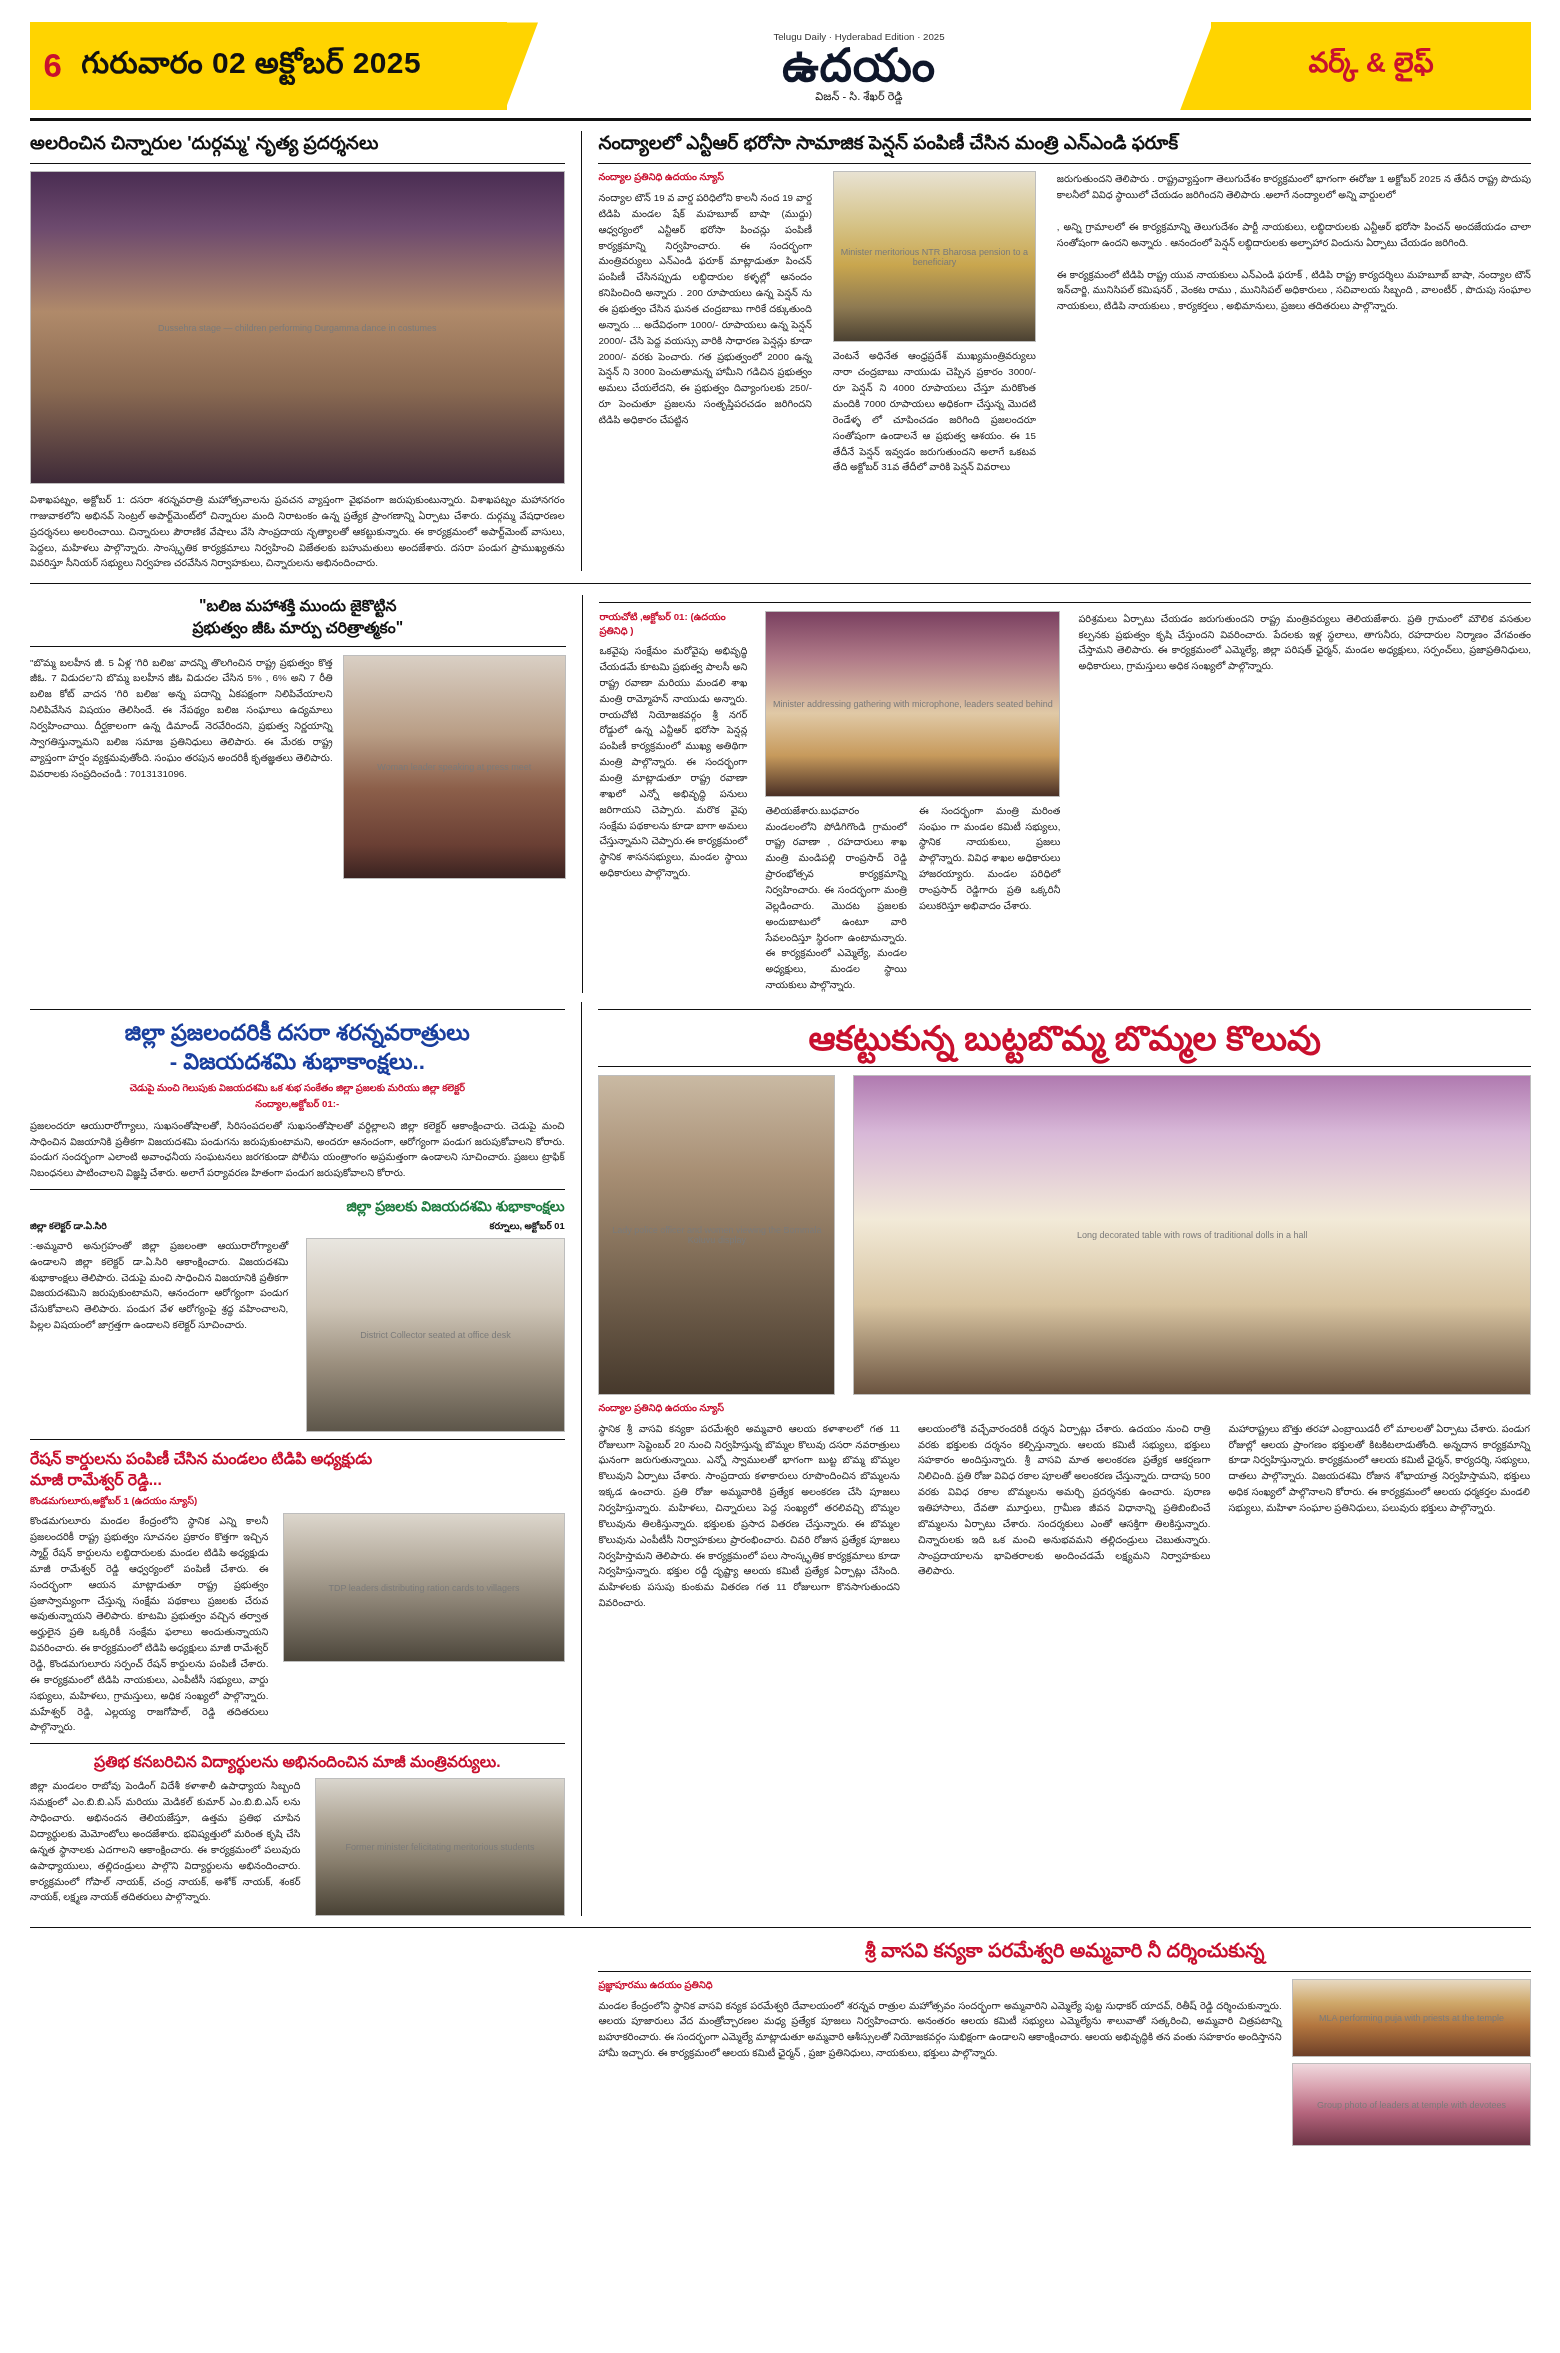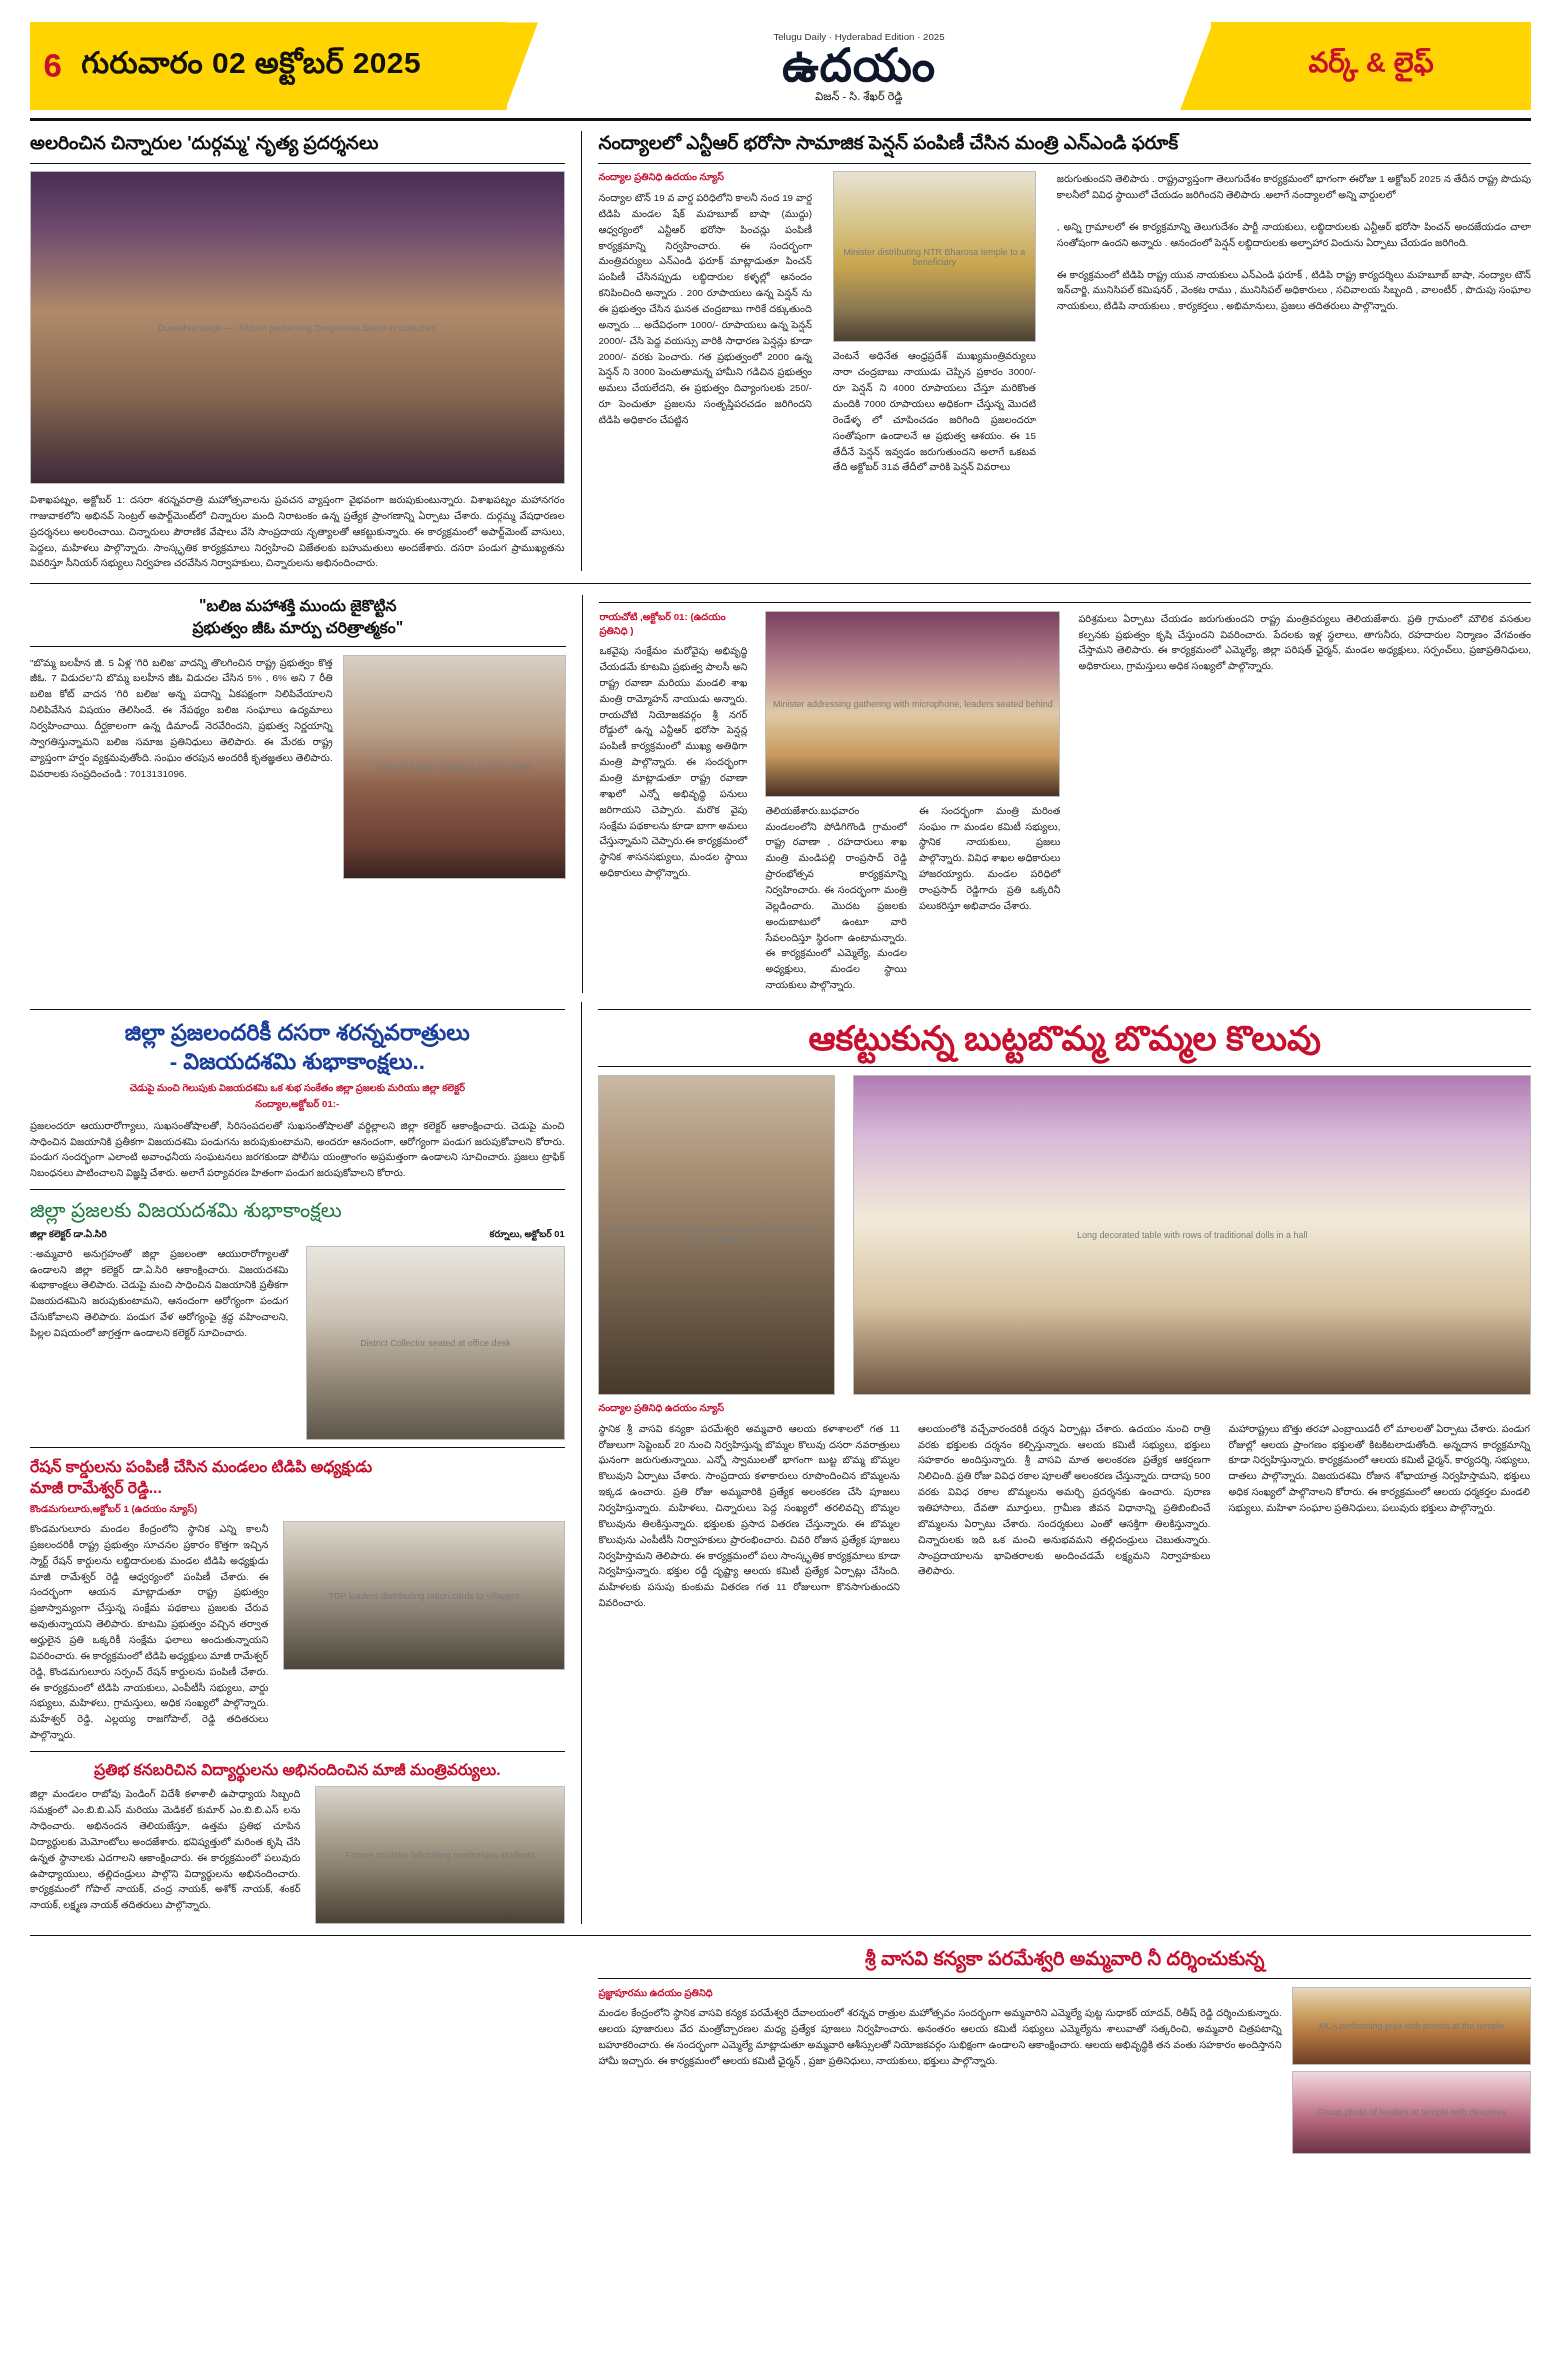--- a/index.html
+++ b/index.html
@@ -81,21 +81,21 @@
 
   
   .hd-black{ font-size:18.6px; font-weight:bold; color:#111; line-height:1.3; }
   .hd-red-xl{
     font-size:43px; font-weight:bold; color:#c8102e; text-align:center; line-height:1.15;
   }
   .hd-red-lg{
     font-size:34px; font-weight:bold; color:#c8102e; text-align:center; line-height:1.2;
   }
   .hd-blue{ font-size:22.4px; font-weight:bold; color:#1a3f9e; line-height:1.3; }
-  .hd-green{ font-size:20px; font-weight:normal; color:#1d7a3e; text-align:left; line-height:1.3; }
+  .hd-green{ font-size:14px; font-weight:bold; color:#1d7a3e; text-align:right; line-height:1.3; }
   .hd-sm-red{ font-size:15.7px; font-weight:bold; color:#c8102e; line-height:1.35; }
   .hd-center-black{ font-size:15.7px; font-weight:bold; color:#111; text-align:center; line-height:1.4; }
   .sub-red{ font-size:9.7px; font-weight:bold; color:#c8102e; text-align:center; }
   .byline{ font-size:9.3px; font-weight:bold; color:#111; }
 
   hr.thin{ border:0; border-top:1.5px solid #111; margin:7.5px 0; }
 
   
   .row{ display:flex; }
   .col{ display:flex; flex-direction:column; }
@@ -137,21 +137,21 @@
     <div class="col" style="flex:1; padding-left:16.4px;">
       <div class="hd-black tel">నంద్యాలలో ఎన్టీఆర్ భరోసా సామాజిక పెన్షన్ పంపిణీ చేసిన మంత్రి ఎన్‌ఎండి ఫరూక్</div>
       <hr class="thin">
       <div class="row">
         <div style="width:224px; padding-right:10.4px;">
           <div class="sub-red tel" style="text-align:left;">నంద్యాల ప్రతినిధి ఉదయం న్యూస్</div>
           <div class="body-text tel" style="margin-top:4.5px;">నంద్యాల టౌన్ 19 వ వార్డ పరిధిలోని కాలనీ నంద 19 వార్డ టిడిపి మండల షేక్ మహబూబ్ బాషా (ముద్దు) ఆధ్వర్యంలో ఎన్టీఆర్ భరోసా పించన్లు పంపిణీ కార్యక్రమాన్ని నిర్వహించారు. ఈ సందర్భంగా మంత్రివర్యులు ఎన్‌ఎండి ఫరూక్ మాట్లాడుతూ పించన్ పంపిణీ చేసినప్పుడు లబ్ధిదారుల కళ్ళల్లో ఆనందం కనిపించింది అన్నారు . 200 రూపాయలు ఉన్న పెన్షన్ ను ఈ ప్రభుత్వం చేసిన ఘనత చంద్రబాబు గారికే దక్కుతుంది అన్నారు ... అదేవిధంగా 1000/- రూపాయలు ఉన్న పెన్షన్ 2000/- చేసి పెద్ద వయస్సు వారికి సాధారణ పెన్షన్లు కూడా 2000/- వరకు పెంచారు. గత ప్రభుత్వంలో 2000 ఉన్న పెన్షన్ ని 3000 పెంచుతామన్న హామీని గడిచిన ప్రభుత్వం అమలు చేయలేదని, ఈ ప్రభుత్వం దివ్యాంగులకు 250/- రూ పెంచుతూ ప్రజలను సంతృప్తిపరచడం జరిగిందని టిడిపి అధికారం చేపట్టిన</div>
         </div>
         <div style="width:224px; padding:0 10.4px;">
           <div class="photo p-people" style="height:171px;">
-            <div class="ph-lbl">Minister distributing NTR Bharosa temple to a beneficiary</div>
+            <div class="ph-lbl">Minister meritorious NTR Bharosa pension to a beneficiary</div>
           </div>
           <div class="body-text tel" style="margin-top:6px;">వెంటనే అధినేత ఆంధ్రప్రదేశ్ ముఖ్యమంత్రివర్యులు నారా చంద్రబాబు నాయుడు చెప్పిన ప్రకారం 3000/- రూ పెన్షన్ ని 4000 రూపాయలు చేస్తూ మరికొంత మందికి 7000 రూపాయలు అధికంగా చేస్తున్న మొదటి రెండేళ్ళ లో చూపించడం జరిగింది ప్రజలందరూ సంతోషంగా ఉండాలనే ఆ ప్రభుత్వ ఆశయం. ఈ 15 తేదీనే పెన్షన్ ఇవ్వడం జరుగుతుందని అలాగే ఒకటవ తేది అక్టోబర్ 31వ తేదీలో వారికి పెన్షన్ వివరాలు</div>
         </div>
         <div style="flex:1; padding-left:10.4px;">
           <div class="body-text tel" style="white-space:pre-line;">జరుగుతుందని తెలిపారు . రాష్ట్రవ్యాప్తంగా తెలుగుదేశం కార్యక్రమంలో భాగంగా ఈరోజు 1 అక్టోబర్ 2025 న తేదీన రాష్ట్ర పొదుపు కాలనీలో వివిధ స్థాయిలో చేయడం జరిగిందని తెలిపారు .అలాగే నంద్యాలలో అన్ని వార్డులలో
 
 , అన్ని గ్రామాలలో ఈ కార్యక్రమాన్ని తెలుగుదేశం పార్టీ నాయకులు, లబ్ధిదారులకు ఎన్టీఆర్ భరోసా పించన్ అందజేయడం చాలా సంతోషంగా ఉందని అన్నారు . ఆనందంలో పెన్షన్ లబ్ధిదారులకు అల్పాహార విందును ఏర్పాటు చేయడం జరిగింది.
 
 ఈ కార్యక్రమంలో టిడిపి రాష్ట్ర యువ నాయకులు ఎన్‌ఎండి ఫరూక్ , టిడిపి రాష్ట్ర కార్యదర్శిలు మహబూబ్ బాషా, నంద్యాల టౌన్ ఇన్‌చార్జి, మునిసిపల్ కమిషనర్ , వెంకట రాము , మునిసిపల్ అధికారులు , సచివాలయ సిబ్బంది , వాలంటీర్ , పొదుపు సంఘాల నాయకులు, టిడిపి నాయకులు , కార్యకర్తలు , అభిమానులు, ప్రజలు తదితరులు పాల్గొన్నారు.</div>
         </div>

